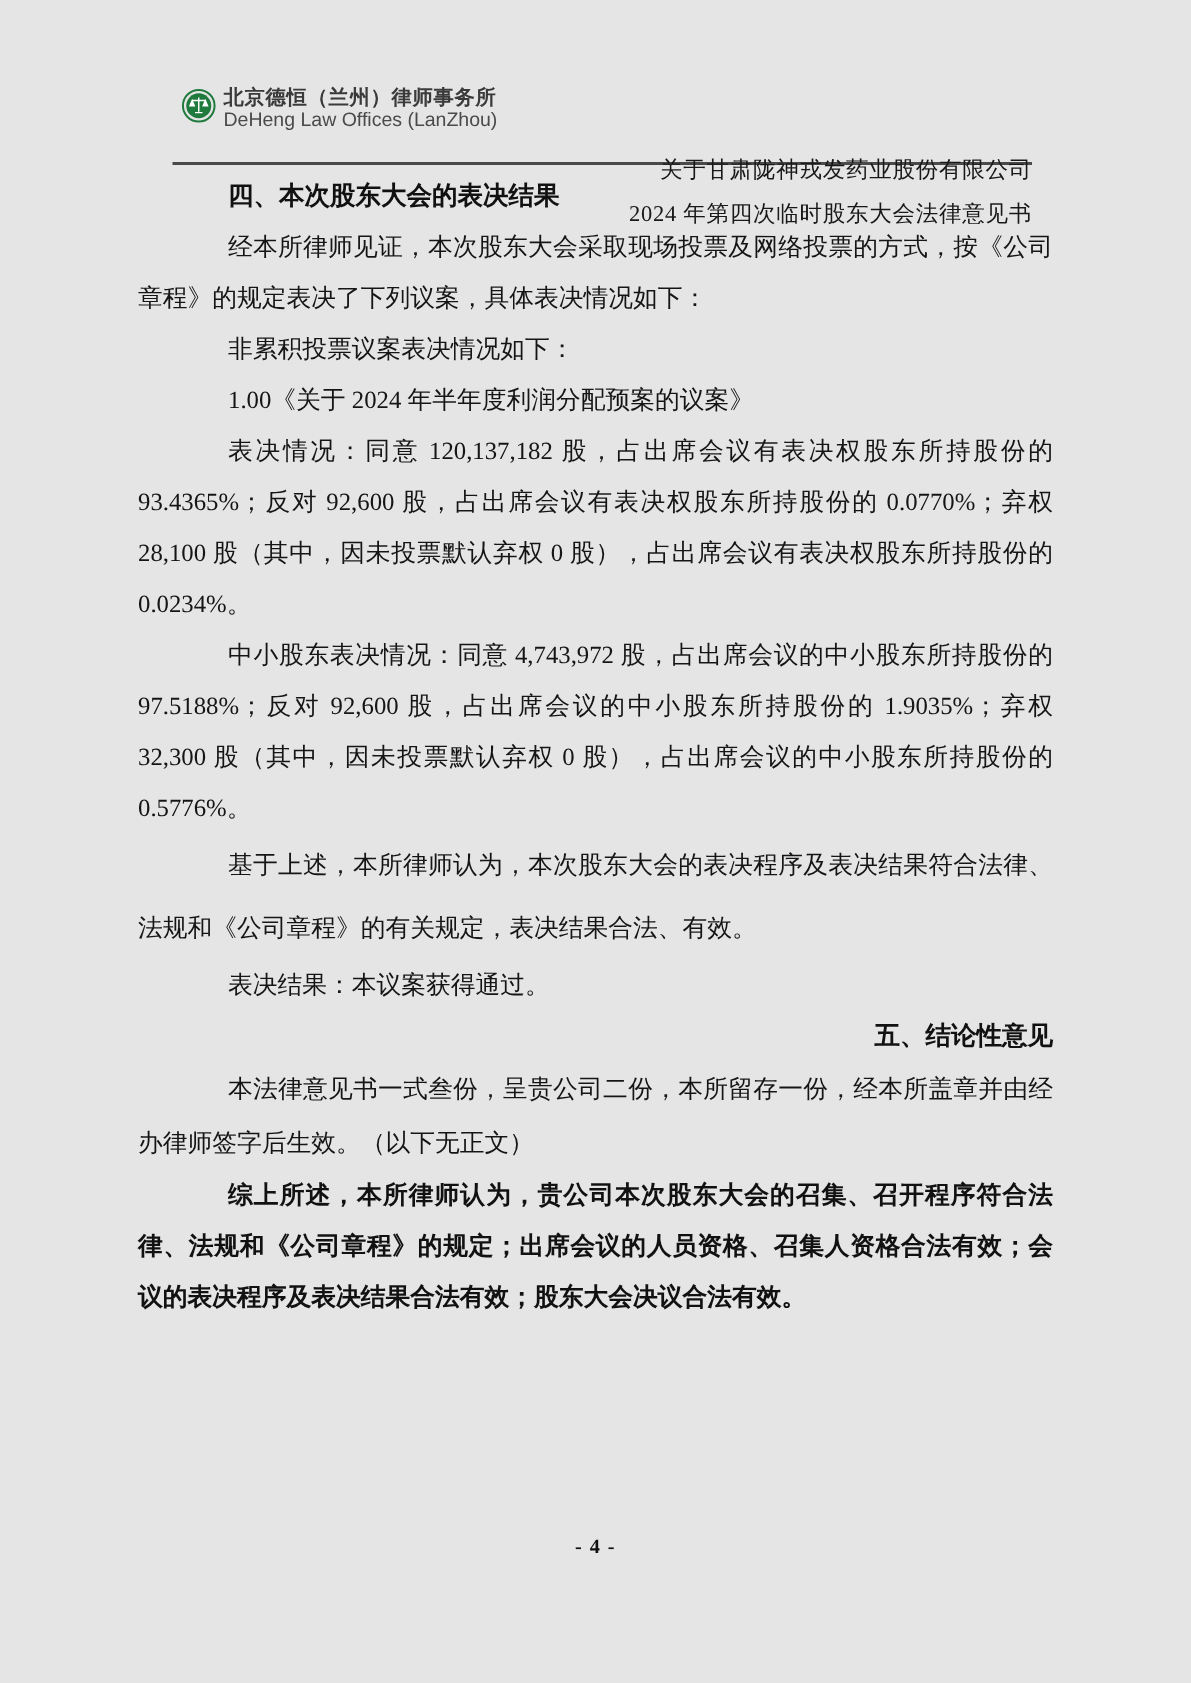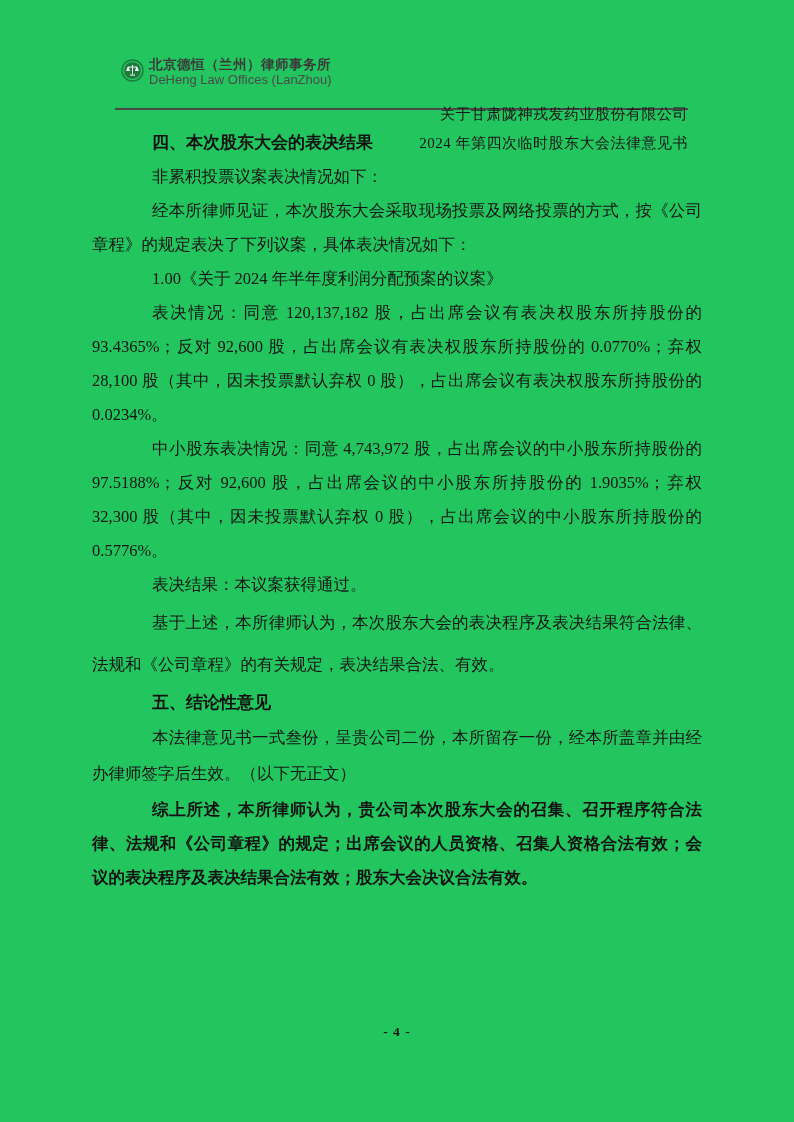--- a/index.html
+++ b/index.html
@@ -2,21 +2,21 @@
 <html><head>
 <meta charset="utf-8">
 <style>
   * { box-sizing: border-box; }
   html, body { margin: 0; padding: 0; background: #7a7a7a; }
   .page {
     position: relative;
     width: 794px;
     height: 1122px;
     margin: 0 auto;
-    background: #22c55e;
+    background: #e5e5e5;
     font-family: "Liberation Serif", "DejaVu Serif", serif;
     color: #1a1a1a;
     overflow: hidden;
   }
 
   
   .doc-header { position: relative; height: 108px; }
   .brand {
     position: absolute;
     left: 121px;
@@ -48,21 +48,21 @@
   }
   .title-line { font-size: 15px; line-height: 19px; color: #181818; letter-spacing: 0.5px; margin-top: 46px; }
   .title-line + .title-line { margin-top: 10px; }
   .header-rule {
     margin: 0 106px 0 115px;
     border: 0;
     border-top: 2.5px solid #4a4a4a;
   }
 
   
-  .doc-body { padding: 16px 92px; }
+  .doc-body { padding: 4px 92px; }
   .doc-body p, .doc-body h2 { margin: 0; }
   .sec-heading {
     font-family: "Liberation Sans", "DejaVu Sans", sans-serif;
     font-size: 17px;
     font-weight: bold;
     line-height: 34px;
     text-indent: 60px;
     color: #111;
   }
   .para {
@@ -73,21 +73,21 @@
     color: #151515;
   }
   .s4-heading      { margin-top: 51px; }
   .p-intro         { margin-top: 2px; }
   .p-noncumulative { margin-top: 8px; }
   .p-proposal      { margin-top: 3px; }
   .p-result-all    { margin-top: 9px; }
   .p-result-minor  { margin-top: 0; }
   .p-outcome       { margin-top: 0; }
   .p-basis         { margin-top: 4px; line-height: 42px; }
-  .s5-heading      { margin-top: 42px; }
+  .s5-heading      { margin-top: 42px; text-align: right; }
   .p-conclusion {
     margin-top: 8px;
     font-family: "Liberation Sans", "DejaVu Sans", sans-serif;
     font-weight: bold;
     color: #111;
   }
   .p-closing       { margin-top: 3px; line-height: 36px; }
 
   
   .doc-footer {
@@ -133,33 +133,33 @@
       <div class="title-line">2024 年第四次临时股东大会法律意见书</div>
     </div>
   </header>
 
   <hr class="header-rule">
 
   <main class="doc-body">
 
     <h2 class="sec-heading s4-heading">四、本次股东大会的表决结果</h2>
 
+    <p class="para p-intro">经本所律师见证，本次股东大会采取现场投票及网络投票的方式，按《公司章程》的规定表决了下列议案，具体表决情况如下：</p>
+
     <p class="para p-noncumulative">非累积投票议案表决情况如下：</p>
-
-    <p class="para p-intro">经本所律师见证，本次股东大会采取现场投票及网络投票的方式，按《公司章程》的规定表决了下列议案，具体表决情况如下：</p>
 
     <p class="para p-proposal">1.00《关于 2024 年半年度利润分配预案的议案》</p>
 
     <p class="para p-result-all">表决情况：同意 120,137,182 股，占出席会议有表决权股东所持股份的 93.4365%；反对 92,600 股，占出席会议有表决权股东所持股份的 0.0770%；弃权 28,100 股（其中，因未投票默认弃权 0 股），占出席会议有表决权股东所持股份的 0.0234%。</p>
 
     <p class="para p-result-minor">中小股东表决情况：同意 4,743,972 股，占出席会议的中小股东所持股份的 97.5188%；反对 92,600 股，占出席会议的中小股东所持股份的 1.9035%；弃权 32,300 股（其中，因未投票默认弃权 0 股），占出席会议的中小股东所持股份的 0.5776%。</p>
 
+    <p class="para p-basis">基于上述，本所律师认为，本次股东大会的表决程序及表决结果符合法律、法规和《公司章程》的有关规定，表决结果合法、有效。</p>
+
     <p class="para p-outcome">表决结果：本议案获得通过。</p>
-
-    <p class="para p-basis">基于上述，本所律师认为，本次股东大会的表决程序及表决结果符合法律、法规和《公司章程》的有关规定，表决结果合法、有效。</p>
 
     <h2 class="sec-heading s5-heading">五、结论性意见</h2>
 
     <p class="para p-closing">本法律意见书一式叁份，呈贵公司二份，本所留存一份，经本所盖章并由经办律师签字后生效。（以下无正文）</p>
 
     <p class="para p-conclusion">综上所述，本所律师认为，贵公司本次股东大会的召集、召开程序符合法律、法规和《公司章程》的规定；出席会议的人员资格、召集人资格合法有效；会议的表决程序及表决结果合法有效；股东大会决议合法有效。</p>
 
   </main>
 
   <footer class="doc-footer">

